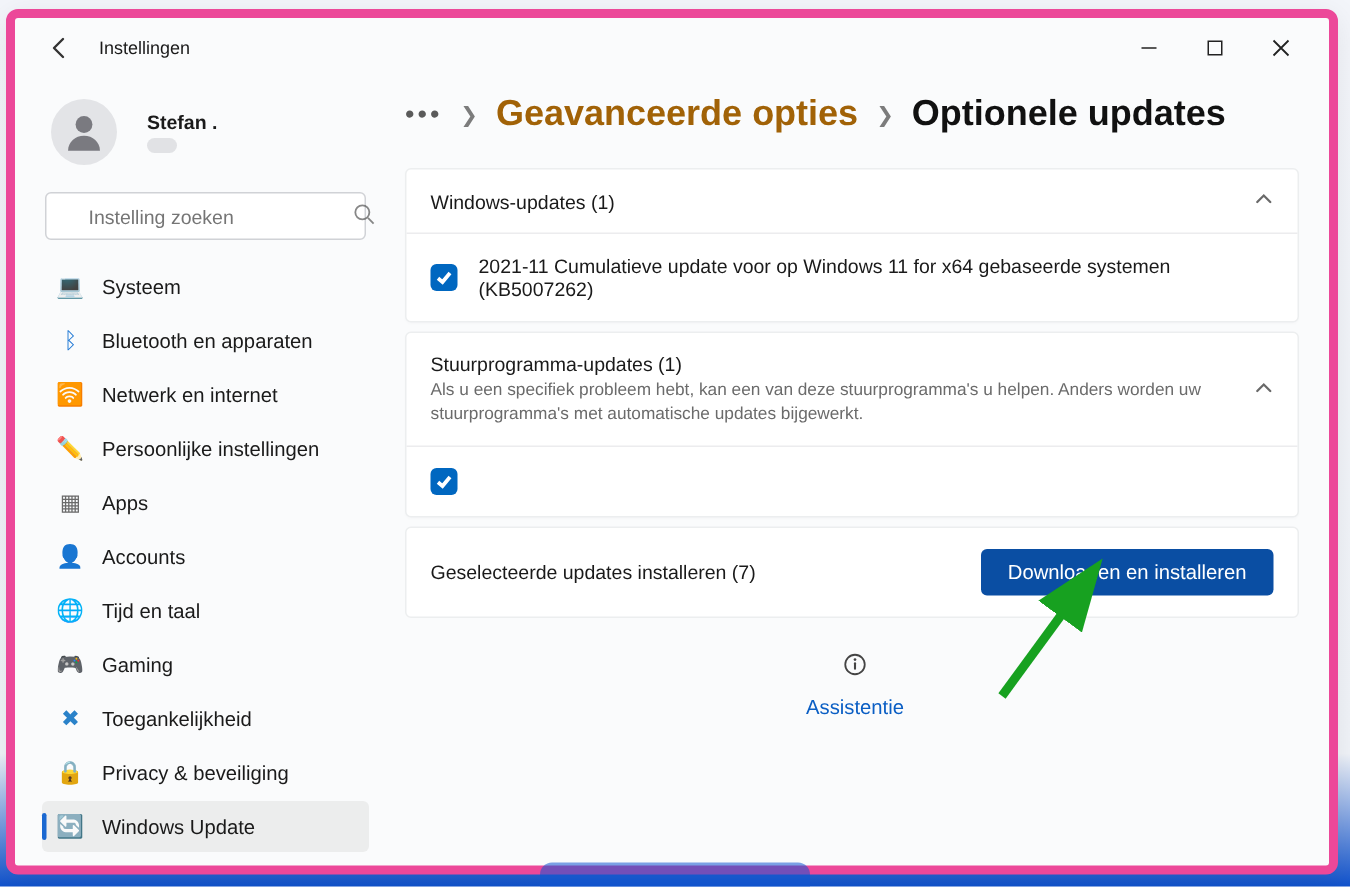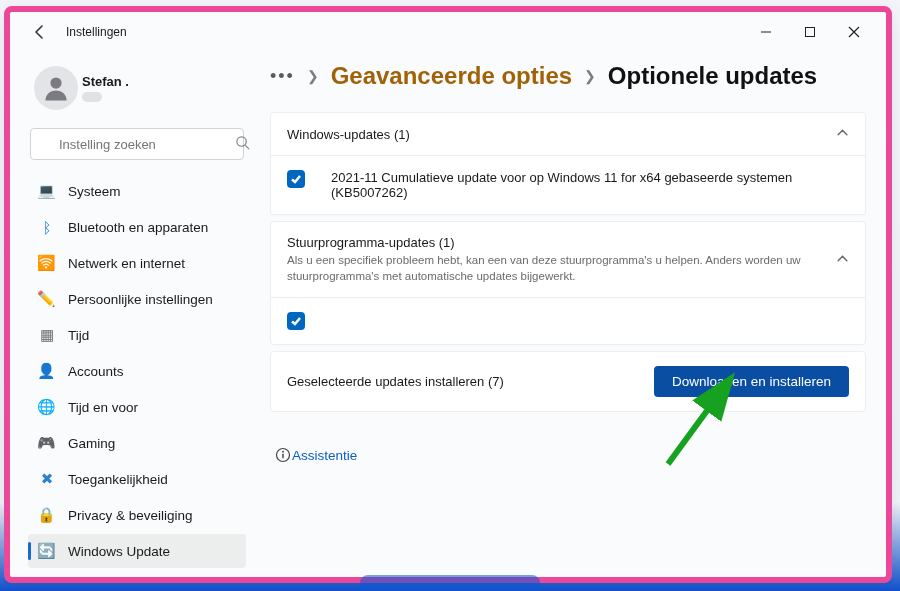--- a/index.html
+++ b/index.html
@@ -10,21 +10,21 @@
 
   .titlebar { height: 40px; display: flex; align-items: center; padding: 0 10px 0 18px; flex-shrink: 0; }
   .titlebar .back { width: 24px; height: 24px; display: flex; align-items: center; justify-content: center; margin-right: 14px; cursor: pointer; }
   .titlebar .title { font-size: 12px; }
   .tb-icons { margin-left: auto; display: flex; }
   .tb-icons div { width: 44px; height: 32px; display: flex; align-items: center; justify-content: center; cursor: pointer; }
 
   .body { display: flex; height: calc(100% - 40px); }
 
   .sidebar { width: 242px; flex-shrink: 0; padding: 2px 6px 0 18px; display: flex; flex-direction: column; }
-  .user { display: flex; align-items: center; gap: 4px; padding: 12px 6px 18px 6px; }
+  .user { display: flex; align-items: center; gap: 20px; padding: 12px 6px 18px 6px; }
   .avatar { width: 44px; height: 44px; border-radius: 50%; background: #e3e4e7; display: flex; align-items: center; justify-content: center; }
   .avatar svg { fill: #7a7a80; }
   .user-stack { display: flex; flex-direction: column; gap: 3px; }
   .username { font-size: 13px; font-weight: 600; }
   .usertype { width: 20px; height: 10px; border-radius: 5px; background: #e1e2e5; }
 
   .searchbar { height: 32px; border: 1px solid #d0d2d6; background: #ffffff; border-radius: 4px; display: flex; align-items: center; padding: 0 10px 0 28px; margin: 0 2px 14px 2px; }
   .searchbar input { border: none; outline: none; flex: 1; font-size: 13px; background: transparent; }
   .searchbar .mag { opacity: .7; }
 
@@ -39,30 +39,30 @@
   .breadcrumb .more { font-size: 18px; letter-spacing: 2px; color: #5a5a5a; cursor: pointer; }
   .breadcrumb .chev { color: #7c7c7c; font-size: 14px; }
   .breadcrumb a { font-size: 24px; font-weight: 600; color: #a16207; text-decoration: none; cursor: pointer; }
   .breadcrumb .page-title { font-size: 24px; font-weight: 600; color: #111; }
 
   .card { background: #ffffff; border: 1px solid #eceeef; border-radius: 4px; margin-bottom: 6px; box-shadow: 0 1px 2px rgba(0,0,0,0.02); }
   .card-header { display: flex; align-items: center; padding: 13px 16px; cursor: pointer; }
   .card-header .subtitle { font-size: 11.5px; color: #6b6b6b; margin-top: 3px; max-width: 520px; line-height: 1.35; }
   .card-header .chv { margin-left: auto; color: #6a6a6a; }
   .card-sep { height: 1px; background: #ececee; }
-  .card-item { display: flex; align-items: flex-start; gap: 26px; padding: 14px 16px; }
+  .card-item { display: flex; align-items: center; gap: 14px; padding: 14px 16px; }
   .card-item .cbx { width: 18px; height: 18px; border-radius: 4px; background: #0067c0; display: flex; align-items: center; justify-content: center; cursor: pointer; flex-shrink: 0; }
   .card-item .cbx svg { stroke: #fff; stroke-width: 2.5; fill: none; }
   .card-item .txt { font-size: 13px; }
 
   .install-card { display: flex; align-items: center; padding: 14px 16px; background: #fff; border: 1px solid #eceeef; border-radius: 4px; margin-top: 2px; }
   .install-card .lbl { font-size: 13px; }
   .install-card .btn { margin-left: auto; background: #0a4ea3; color: #fff; border: none; padding: 8px 18px; border-radius: 4px; font-size: 13.5px; cursor: pointer; }
 
-  .assist { display: flex; align-items: center; margin-top: 34px; padding-left: 4px; cursor: pointer; }
+  .assist { display: flex; align-items: center; gap: 12px; margin-top: 22px; padding-left: 4px; cursor: pointer; flex-direction: column; }
   .assist .aicon { width: 18px; height: 18px; display: flex; align-items: center; justify-content: center; color: #444; }
   .assist .alabel { color: #0a5ec4; font-size: 13.5px; }
 
   .arrow-annot { position: absolute; left: 656px; top: 372px; pointer-events: none; }
   .arrow-annot svg { }
 
   .taskbar-blob { position: absolute; left: 360px; bottom: -2px; width: 180px; height: 18px; background: #1157d2; border-radius: 8px 8px 0 0; filter: blur(0.5px); opacity: .55; }
 </style>
 </head>
 <body>
@@ -131,29 +131,29 @@
           <div class="nav-item">
             <span class="nv-icon" style="color: rgb(42, 155, 224);">🛜</span>
             <span>Netwerk en internet</span>
           </div>
           <div class="nav-item">
             <span class="nv-icon" style="color: rgb(196, 106, 59);">✏️</span>
             <span>Persoonlijke instellingen</span>
           </div>
           <div class="nav-item">
             <span class="nv-icon" style="color: rgb(106, 106, 106);">▦</span>
-            <span>Tijd</span>
+            <span>Apps</span>
           </div>
           <div class="nav-item">
             <span class="nv-icon" style="color: rgb(90, 138, 200);">👤</span>
             <span>Accounts</span>
           </div>
           <div class="nav-item">
             <span class="nv-icon" style="color: rgb(106, 106, 106);">🌐</span>
-            <span>Tijd en voor</span>
+            <span>Tijd en taal</span>
           </div>
           <div class="nav-item">
             <span class="nv-icon" style="color: rgb(90, 90, 90);">🎮</span>
             <span>Gaming</span>
           </div>
           <div class="nav-item">
             <span class="nv-icon" style="color: rgb(42, 130, 201);">✖</span>
             <span>Toegankelijkheid</span>
           </div>
           <div class="nav-item">

